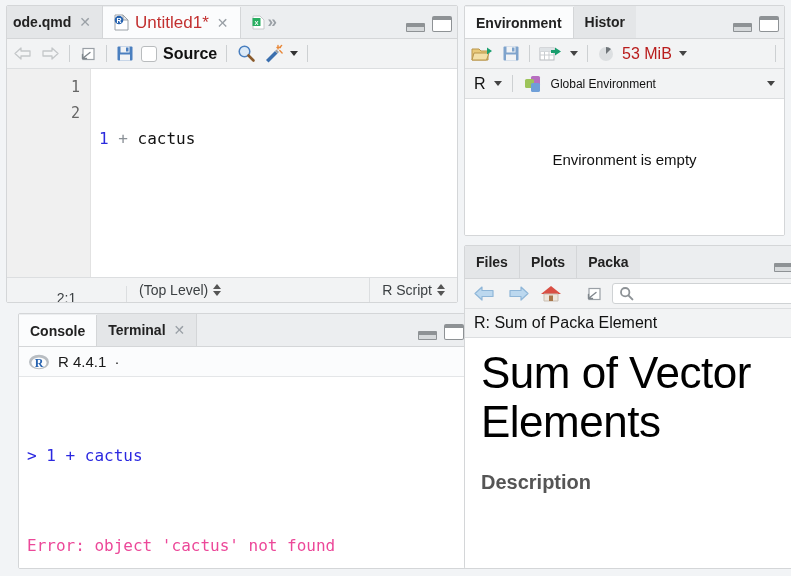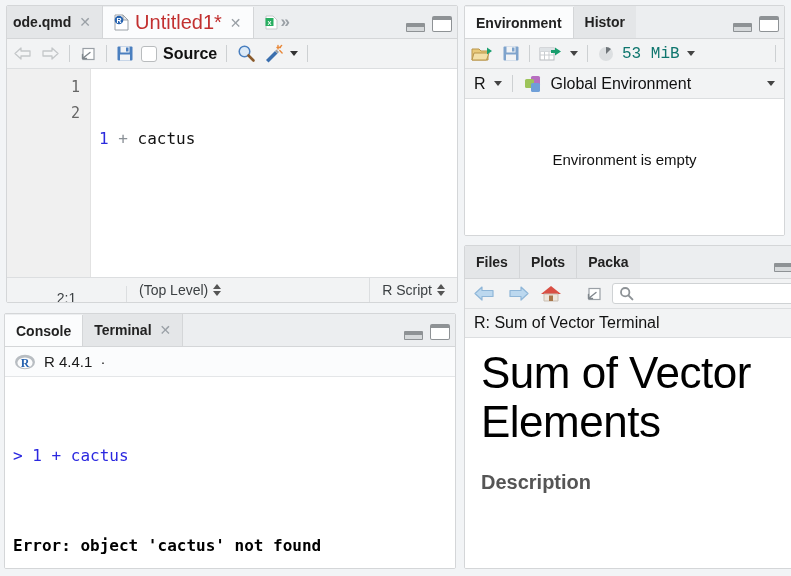--- a/index.html
+++ b/index.html
@@ -138,21 +138,21 @@
     border-top: 1px solid #dcdee0;
     font-size: 14px;
     color: #3c4043;
     flex: 0 0 auto;
   }
   .sb-cell { display: flex; align-items: center; gap: 5px; padding: 0 12px; height: 100%; border-right: 1px solid #dcdee0; }
   .sb-cell.pos { width: 120px; justify-content: center; margin-top: 16px; }
   .sb-grow { flex: 1; }
 
   
-  #console-pane { left: 4px; top: 313px; width: 452px; height: 256px; }
+  #console-pane { left: 18px; top: 313px; width: 452px; height: 256px; }
   .console-path {
     display: flex;
     align-items: center;
     gap: 8px;
     height: 30px;
     padding: 0 9px;
     background: #fbfcfd;
     border-bottom: 1px solid #e4e6e8;
     font-size: 15px;
     color: #1a1a1a;
@@ -164,21 +164,21 @@
     flex: 1;
     padding: 4px 8px;
     font-family: "DejaVu Sans Mono", monospace;
     font-size: 16px;
     line-height: 30px;
     background: #fff;
     white-space: pre;
     overflow: hidden;
   }
   .c-input { color: #2b28e0; }
-  .c-error { color: #000000; font-weight: bold; }
+  .c-error { color: #ec4899; }
 
   
   #env-pane { left: 464px; top: 5px; width: 321px; height: 231px; }
   .env-row2 {
     display: flex; align-items: center; gap: 8px;
     height: 30px; padding: 0 9px;
     background: #f2f3f4; border-bottom: 1px solid #dcdee0;
     font-size: 15px; flex: 0 0 auto;
   }
   .env-empty {
@@ -231,21 +231,21 @@
 
     <div class="tab active">
       <span class="ico">
         <svg width="15" height="17" viewBox="0 0 15 17">
           <path d="M1 1h8l5 5v10H1z" fill="#fff" stroke="#9aa0a6" stroke-width="1"></path>
           <path d="M9 1l5 5H9z" fill="#e3e5e7" stroke="#9aa0a6" stroke-width="1"></path>
           <circle cx="5" cy="6" r="4.3" fill="#2763b0"></circle>
           <text x="5" y="9" font-size="7" fill="#fff" text-anchor="middle" font-family="Liberation Sans, sans-serif" font-weight="bold">R</text>
         </svg>
       </span>
-      <span style="color:#c23030;font-weight:normal;font-size:20px;">Untitled1*</span>
+      <span style="color:#c23030;font-weight:normal;font-size:17px;">Untitled1*</span>
       <span class="close">✕</span>
     </div>
 
     <div class="tab" style="background:#eceef0;border-right:none;gap:3px;">
       <span class="ico">
         <svg width="13" height="15" viewBox="0 0 13 15">
           <path d="M1 1h7l4 4v9H1z" fill="#fff" stroke="#c6c9cb" stroke-width="1"></path>
           <rect x="0.5" y="3" width="8" height="8" fill="#27ae60"></rect>
           <text x="4.5" y="9.5" font-size="6" fill="#fff" text-anchor="middle" font-family="Liberation Sans, sans-serif" font-weight="bold">X</text>
         </svg>
@@ -414,37 +414,37 @@
       </svg>
     </span>
     <span class="caret" style="border-top-color:#444;"></span>
     <span class="tsep"></span>
     <span class="ico">
       <svg width="18" height="18" viewBox="0 0 18 18">
         <circle cx="9" cy="9" r="7" fill="#dcdfe1"></circle>
         <path d="M9 9V2a7 7 0 0 1 5 2z" fill="#6f7579"></path>
       </svg>
     </span>
-    <span style="font-size:16px;color:#0f766e;font-family:Liberation Mono, monospace;">53 MiB</span>
+    <span style="font-size:16px;color:#b91c1c;">53 MiB</span>
     <span class="caret" style="border-top-color:#444;"></span>
     <span class="tsep" style="margin-left:auto;"></span>
   </div>
 
   <div class="env-row2">
     <span style="font-size:16px;color:#111;">R</span>
     <span class="caret" style="border-top-color:#444;"></span>
     <span class="tsep"></span>
     <span class="ico">
       <svg width="20" height="18" viewBox="0 0 20 18">
         <rect x="8" y="1" width="9" height="9" rx="1.6" fill="#b76fc0"></rect>
         <rect x="2" y="4" width="9" height="9" rx="1.6" fill="#9dc45a"></rect>
         <rect x="8" y="8" width="9" height="9" rx="1.6" fill="#6f9fd8"></rect>
       </svg>
     </span>
-    <span style="font-size:16px;color:#111;">Global Environment</span>
+    <span style="font-size:12px;color:#111;">Global Environment</span>
     <span class="caret" style="border-top-color:#444;margin-left:auto;"></span>
   </div>
 
   <div class="env-empty">Environment is empty</div>
 </div>
 
 <div class="pane" id="help-pane">
 
   <div class="tabbar">
     <div class="tab">
@@ -492,21 +492,21 @@
         <svg width="15" height="15" viewBox="0 0 15 15">
           <circle cx="6.2" cy="6.2" r="4.2" fill="none" stroke="#8d9296" stroke-width="1.8"></circle>
           <path d="M9.4 9.4l4 4" stroke="#8d9296" stroke-width="2" stroke-linecap="round"></path>
         </svg>
       </span>
       <input type="text" style="border: none; outline: none; flex: 1 1 0%; font-family: &quot;Liberation Sans&quot;, sans-serif; font-size: 13px; background: transparent;" placeholder="">
     </div>
   </div>
 
   <div class="help-topic">
-    <span>R: Sum of Vector Terminal</span>
+    <span>R: Sum of Packa Element</span>
     <span class="caret" style="border-top-color:#333;flex:0 0 auto;"></span>
   </div>
 
   <div class="help-doc">
     <div class="help-h1">Sum of Vector Elements</div>
     <div class="help-h2">Description</div>
     <div class="help-scroll"></div>
   </div>
 </div>
 

